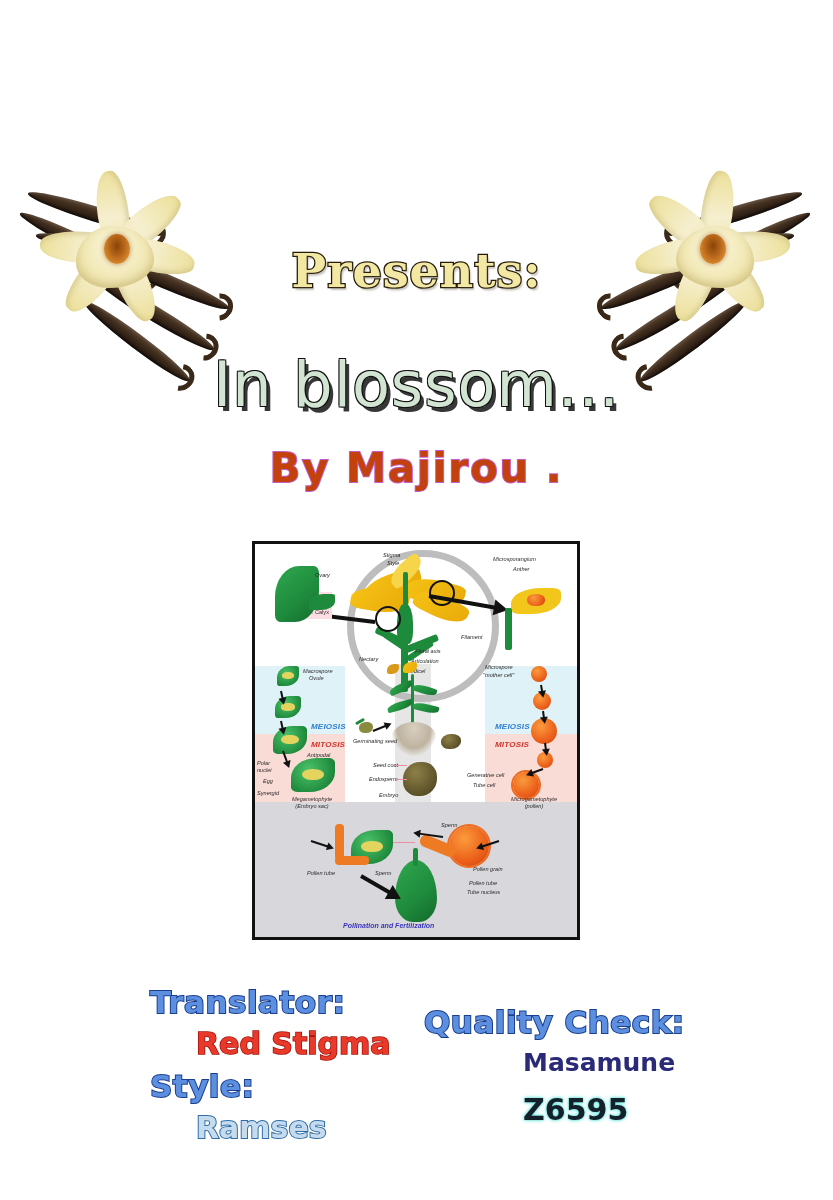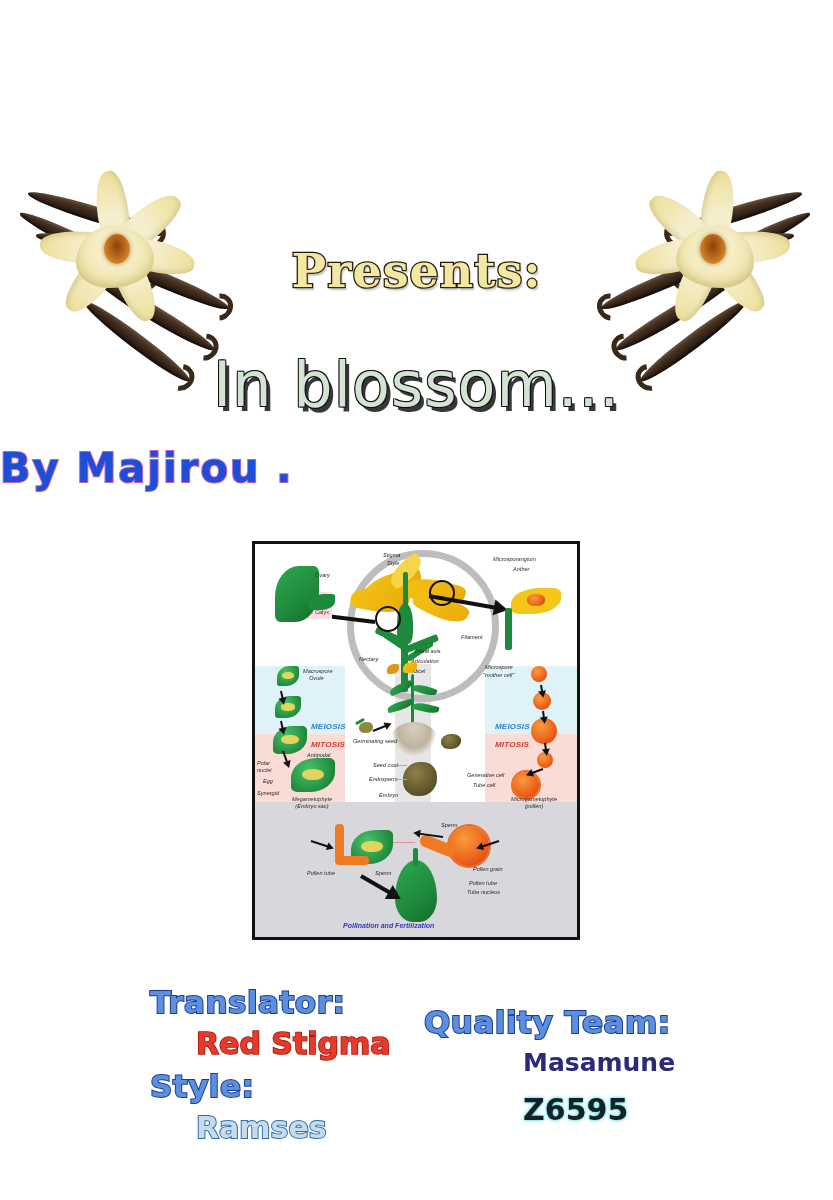--- a/index.html
+++ b/index.html
@@ -114,24 +114,25 @@
     font-family:"DejaVu Sans", sans-serif;
     font-size:62px; font-weight:400;
     letter-spacing:1px;
     color:#d2e4d2;
     text-shadow:
        -1px -1px 0 #111, 1px -1px 0 #111, -1px 1px 0 #111, 1px 1px 0 #111,
        4px 5px 0 rgba(20,20,20,.85);
   }
   .author{
     position:absolute; left:0; right:0; top:445px;
+    text-align:center;
     font-family:"DejaVu Sans", sans-serif;
     font-size:40px; font-weight:700;
     letter-spacing:2px;
-    color:#1d4ed8;
+    color:#c2410c;
     -webkit-text-stroke:2px #c45fc8;
     paint-order:stroke fill;
   }
 
   
   .diagram-frame{
     position:absolute;
     left:252px; top:541px;
     width:328px; height:399px;
     border:3px solid #111;
@@ -448,17 +449,17 @@
     <div class="bigarrow" style="left:106px; top:330px; width:38px; transform:rotate(30deg);"></div>
     <div class="pinkline" style="left:138px; top:298px; width:22px;"></div>
 
     <div class="lbl fert" style="left:88px; top:378px;">Pollination and Fertilization</div>
   </div>
 
   <div class="credit c-tr-label">Translator:</div>
   <div class="credit c-tr-name">Red Stigma</div>
   <div class="credit c-ed-label">Style:</div>
   <div class="credit c-ed-name">Ramses</div>
-  <div class="credit c-qc-label">Quality Team:</div>
+  <div class="credit c-qc-label">Quality Check:</div>
   <div class="credit c-qc-name">Masamune</div>
   <div class="credit c-qc-id">Z6595</div>
 
 </div>
 
 </body></html>

